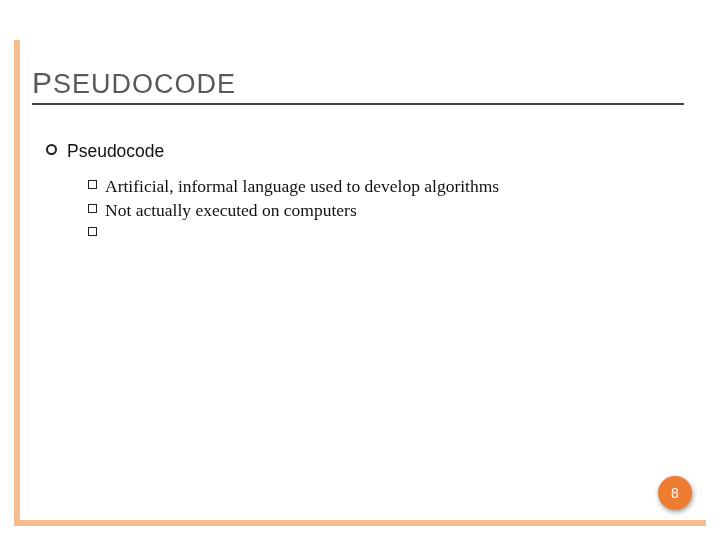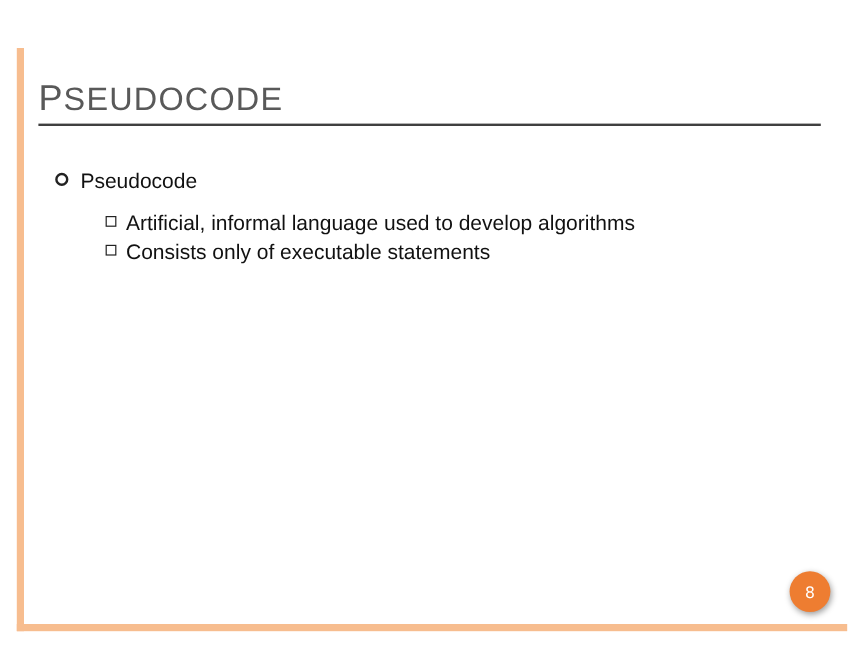--- a/index.html
+++ b/index.html
@@ -56,20 +56,21 @@
   .lvl1 .b1 {
     width: 11px; height: 11px;
     border: 2px solid #222;
     border-radius: 50%;
     margin-top: 4px;
     flex: 0 0 auto;
   }
   .subs {
     margin-left: 42px;
     margin-top: 2px;
+    font-family: Liberation Serif, serif;
   }
   .lvl2 {
     display: flex;
     align-items: flex-start;
     gap: 8px;
     margin-bottom: 1px;
   }
   .lvl2 .b2 {
     width: 9px; height: 9px;
     border: 1.5px solid #222;
@@ -107,20 +108,23 @@
     <span class="b1"></span>
     <span>Pseudocode</span>
   </div>
   <div class="subs">
     <div class="lvl2">
       <span class="b2"></span>
       <span>Artificial, informal language used to develop algorithms</span>
     </div>
     <div class="lvl2">
       <span class="b2"></span>
-      <span>Consists only of executable statements</span>
+      <span>Not actually executed on computers</span>
+    </div>
+    <div class="lvl2">
+      <span class="b2"></span>
     </div>
   </div>
 </div>
 
 <div class="pagenum">
   <span>8</span>
 </div>
 
 </body></html>

